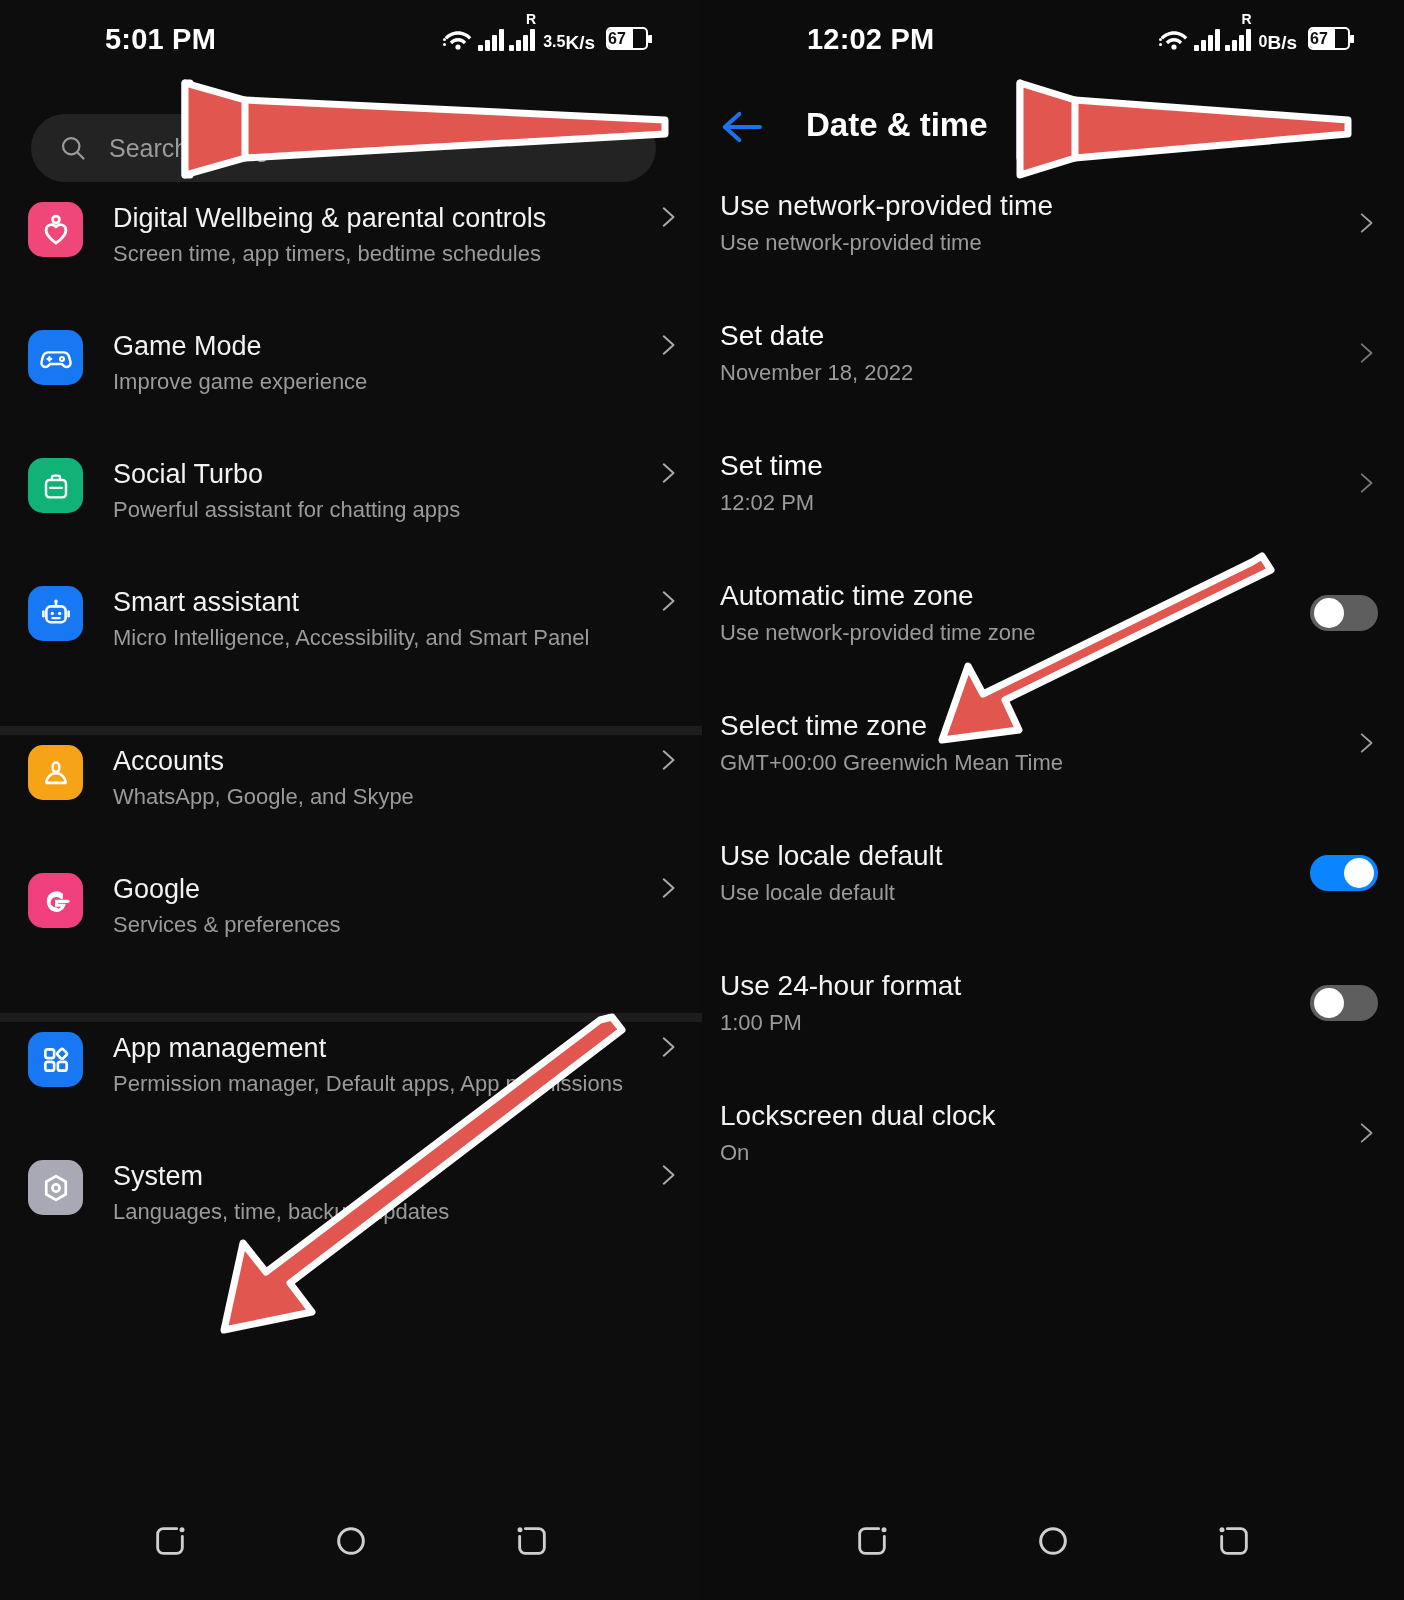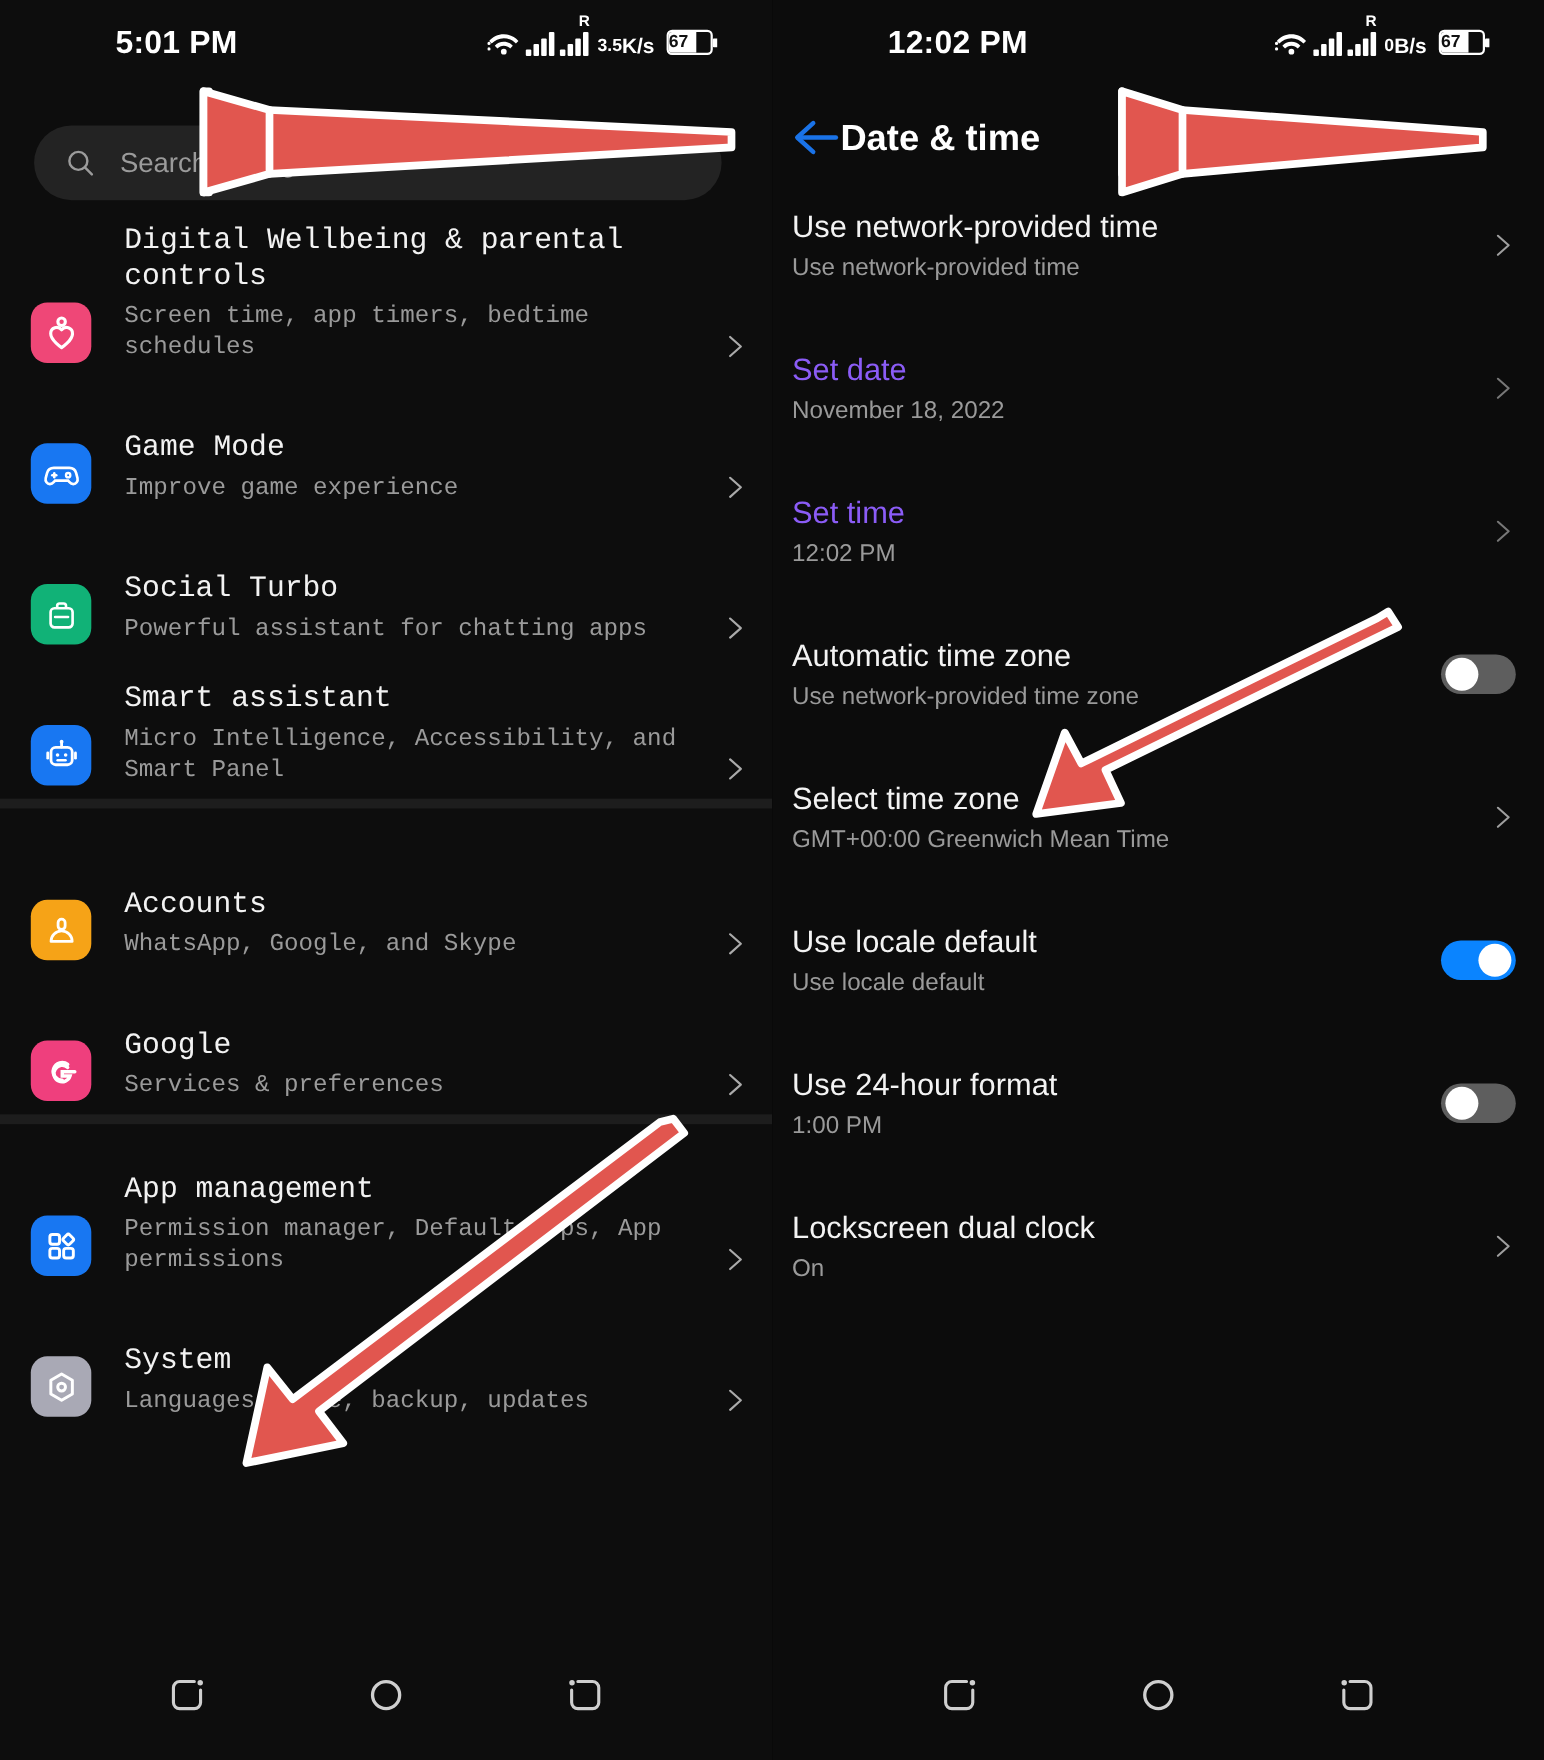--- a/index.html
+++ b/index.html
@@ -75,41 +75,40 @@
     position: relative; width: 100%; 
     font-size: 16px; font-weight: bold; color: #111; line-height: 1;
   }
 
   
   .page-title {
     font-size: 37px; font-weight: bold; color: #ffffff;
     padding: 28px 0 0 32px; letter-spacing: .2px;
   }
   .detail-header {
-    display: flex; align-items: center; 
+    display: flex; align-items: flex-end; gap: 42px;
     padding: 28px 0 0 18px;
   }
   .back-arrow { width: 44px; height: 34px; flex: none; }
   .detail-title { font-size: 33px; font-weight: bold; color: #ffffff; }
 
   
   .search-bar {
     margin: 36px 46px 0 31px;
     height: 68px; border-radius: 34px; background: #232323;
     display: flex; align-items: center; padding: 0 28px; gap: 22px;
   }
   .search-text { font-size: 25px; color: #9b9b9b; }
 
   
   .list { padding-top: 20px; }
   .row {
-    display: flex; align-items: flex-end;
+    display: flex; align-items: flex-start;
     padding: 0 22px 0 28px;
     min-height: 128px;
-    font-family: Liberation Mono, monospace;
   }
   .row-icon {
     width: 55px; height: 55px; border-radius: 15px; flex: none;
     display: flex; align-items: center; justify-content: center;
     margin-right: 30px;
   }
   .row-txt { flex: 1 1 auto; min-width: 0; }
   .row-title { font-size: 27px; color: #f2f2f2; line-height: 1.22; }
   .row-sub {
     font-size: 22px; color: #9a9a9a; line-height: 1.28; margin-top: 5px;
@@ -128,21 +127,21 @@
   .ic-grey   { background: #a9a9b5; }
 
   
   .drow {
     display: flex; align-items: center;
     padding: 0 26px 0 18px;
     min-height: 130px;
   }
   .drow-txt { flex: 1 1 auto; min-width: 0; }
   .drow-title { font-size: 28px; color: #f3f3f3; line-height: 1.2; }
-  .drow-title.dim { color: #8b5cf6; }
+  .drow-title.dim { color: #ffffff; }
   .drow-sub { font-size: 22px; color: #9a9a9a; margin-top: 6px; line-height: 1.25; }
   .toggle {
     width: 68px; height: 36px; border-radius: 18px; flex: none;
     position: relative; margin-left: 16px;
   }
   .toggle.off { background: #5e5e5e; }
   .toggle.on  { background: #0a84ff; }
   .toggle .knob {
     position: absolute; top: 3px; width: 30px; height: 30px;
     border-radius: 50%; background: #ffffff;

